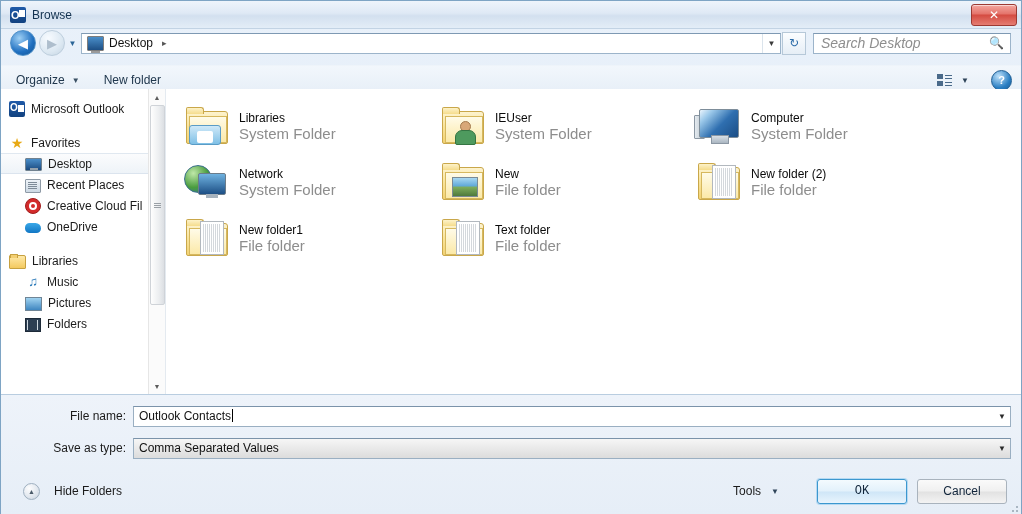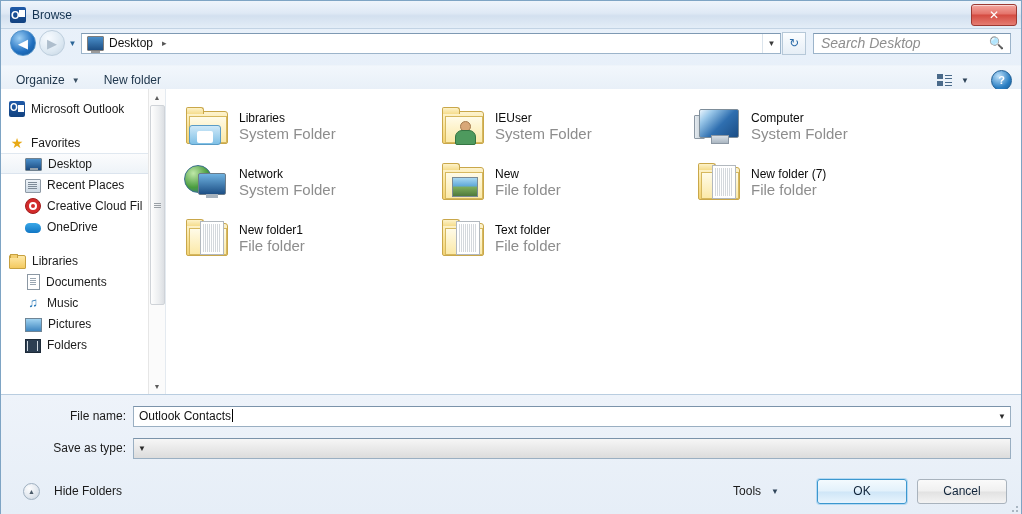--- a/index.html
+++ b/index.html
@@ -337,21 +337,21 @@
   .right-actions{margin-left:auto;display:flex;align-items:center;margin-right:14px;}
   .tools{display:flex;align-items:center;cursor:pointer;margin-right:28px;}
   .tools-label{font-size:12px;color:#1b1b1b;}
   .tools-caret{margin-left:10px;font-size:8px;color:#30455a;}
   .btn{
     width:88px;height:23px;margin-left:10px;border-radius:3px;cursor:pointer;
     display:flex;align-items:center;justify-content:center;font-size:12px;color:#10243a;
   }
   .btn.default{
     background:linear-gradient(to bottom,#f3fafe 0%,#e3f1fb 48%,#cfe6f7 52%,#e8f4fd 100%);
-    border:1px solid #3c97cf;box-shadow:0 0 0 1px rgba(120,190,235,.45);
+    border:1px solid #3c97cf;box-shadow:0 0 0 1px rgba(120,190,235,.45);font-family:Liberation Mono, monospace;
   }
   .btn.normal{
     background:linear-gradient(to bottom,#fafafa 0%,#f0f0f0 48%,#e2e2e2 52%,#f3f3f3 100%);
     border:1px solid #a9b3bd;
     text-align:center;
   }
   .grip{
     position:absolute;right:3px;bottom:2px;width:10px;height:10px;
   }
   .grip i{position:absolute;width:2px;height:2px;background:#a9b6c2;}
@@ -449,24 +449,20 @@
           <span class="nav-label">OneDrive</span>
         </div>
 
         <div class="nav-gap"></div>
 
         <div class="nav-item">
           <span class="nav-icon ic-folder"></span>
           <span class="nav-label">Libraries</span>
         </div>
 
-        <div class="nav-item child">
-          <span class="nav-icon ic-doc"></span>
-          <span class="nav-label">Documents</span>
-        </div>
 
         <div class="nav-item child">
           <span class="nav-icon ic-music">♫</span>
           <span class="nav-label">Music</span>
         </div>
 
         <div class="nav-item child">
           <span class="nav-icon ic-pic"></span>
           <span class="nav-label">Pictures</span>
         </div>
@@ -560,21 +556,21 @@
       </div>
 
       <div class="file-item">
         <span class="fi-icon">
           <span class="big-folder">
               <span class="open"></span>
             </span>
             <span class="paper-stack"></span>
         </span>
         <span class="fi-text">
-          <span class="fi-name">New folder (7)</span>
+          <span class="fi-name">New folder (2)</span>
           <span class="fi-sub">File folder</span>
         </span>
       </div>
 
       <div class="file-item">
         <span class="fi-icon">
           <span class="big-folder">
               <span class="open"></span>
             </span>
             <span class="paper-stack"></span>
@@ -607,20 +603,21 @@
       <span class="field-label">File name:</span>
       <span class="field-ctl text">
         <span class="field-val"><span>Outlook Contacts</span><span class="caret"></span></span>
         <span class="fld-drop">▼</span>
       </span>
     </div>
 
     <div class="field-row">
       <span class="field-label">Save as type:</span>
       <span class="field-ctl combo">
+        <span class="field-val">Comma Separated Values</span>
         <span class="fld-drop">▼</span>
       </span>
     </div>
 
     <div class="actions">
       <div class="hide-folders">
         <span class="hf-circle">▲</span>
         <span class="hf-label">Hide Folders</span>
       </div>
       <div class="right-actions">

